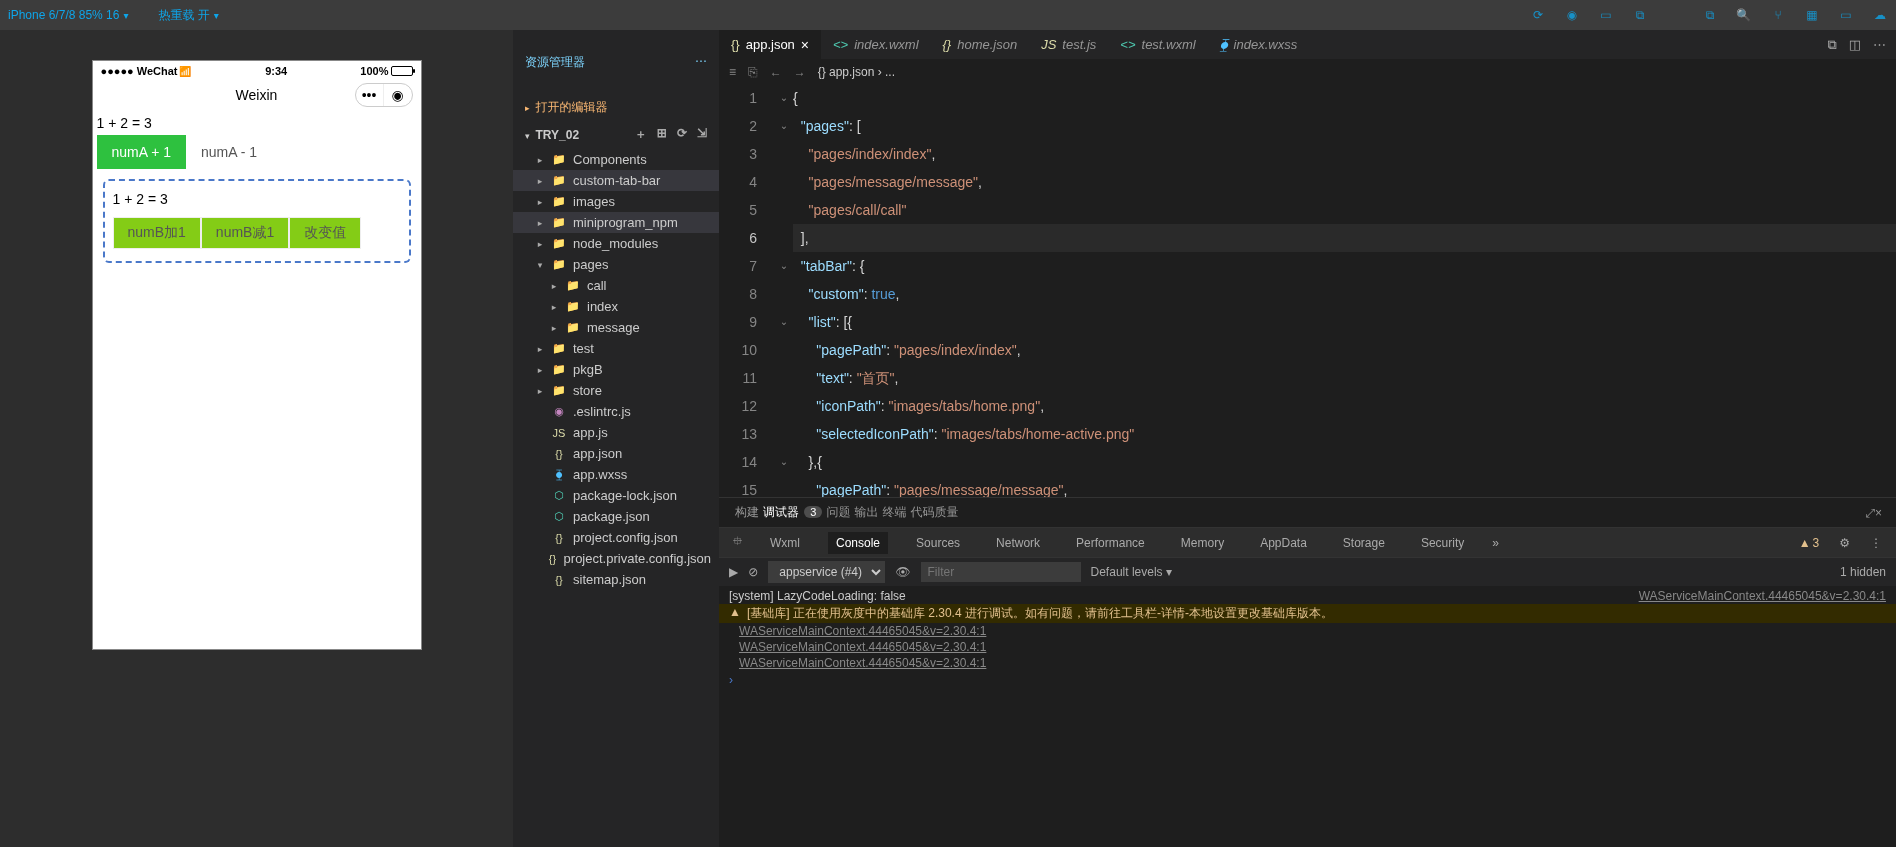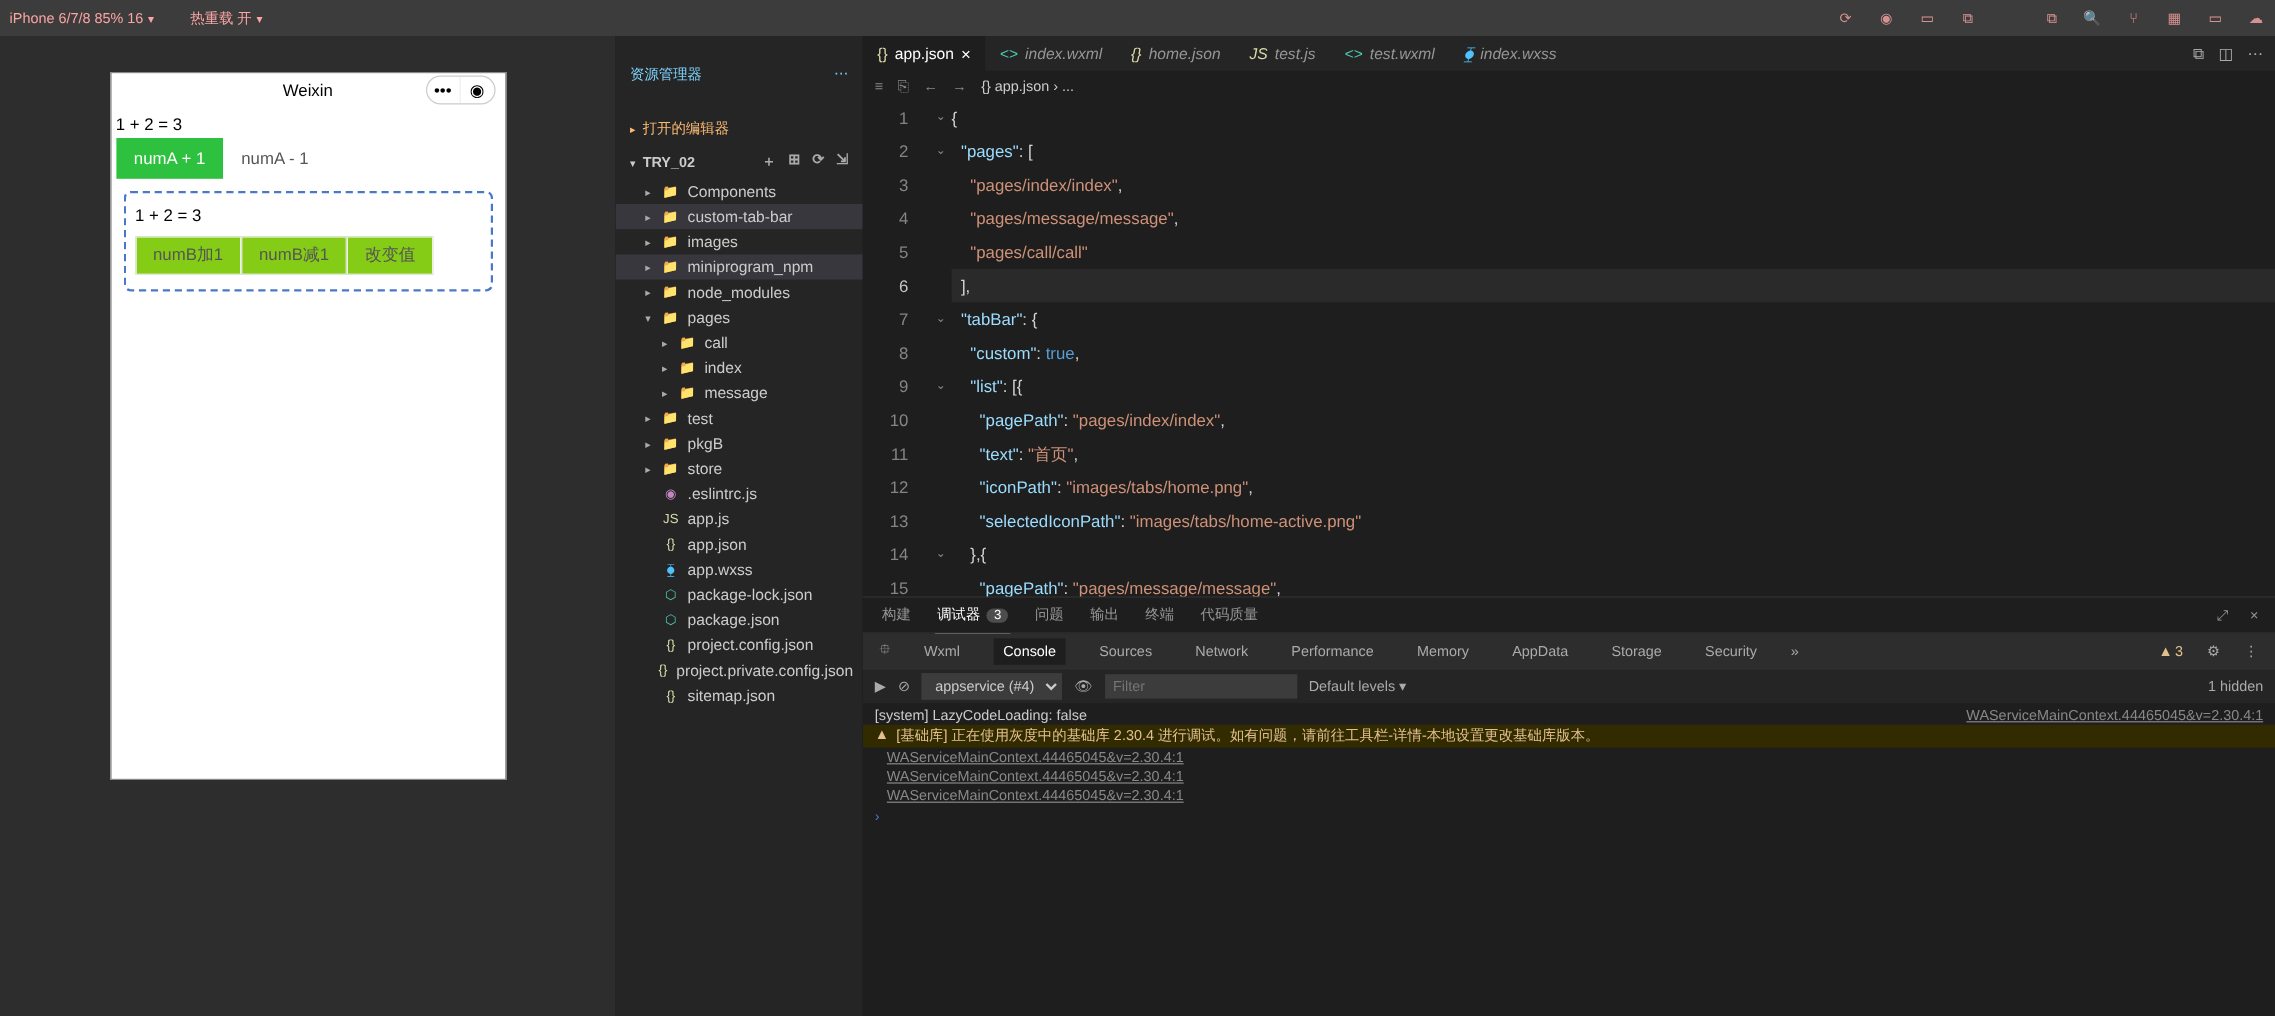--- a/index.html
+++ b/index.html
@@ -1,18 +1,18 @@
 <!DOCTYPE html>
 <html><head>
 <meta charset="utf-8">
 <style>
 * { margin: 0; padding: 0; box-sizing: border-box; font-family: "Segoe UI", -apple-system, sans-serif; }
 body { background: #1e1e1e; color: #ccc; font-size: 13px; overflow: hidden; width: 1896px; height: 847px; }
 
-.topbar { height: 30px; background: #3c3c3c; display: flex; align-items: center; padding: 0 8px; color: #fca5a5; font-size: 12px; }
+.topbar { height: 30px; background: #3c3c3c; display: flex; align-items: center; padding: 0 8px; color: #0ea5e9; font-size: 12px; }
 .topbar .left { display: flex; align-items: center; gap: 6px; }
 .topbar .dd::after { content: "▾"; margin-left: 4px; font-size: 10px; }
 .topbar .spacer { flex: 1; }
 .topbar .icons { display: flex; gap: 18px; align-items: center; }
 .topbar .icon { width: 16px; height: 16px; display: inline-flex; align-items: center; justify-content: center; opacity: .8; cursor: pointer; }
 
 .main { display: flex; height: calc(100% - 30px); }
 
 
 .simcol { width: 513px; background: #2d2d2d; display: flex; justify-content: center; align-items: flex-start; padding-top: 30px; }
@@ -83,21 +83,21 @@
 .codelines .line { height: 28px; white-space: pre; }
 .codelines .line.hl { background: #2a2a2a; }
 .tok-key { color: #9cdcfe; }
 .tok-str { color: #ce9178; }
 .tok-pun { color: #d4d4d4; }
 .tok-bool { color: #569cd6; }
 .tok-cn { color: #ce9178; }
 
 
 .panel { height: 350px; background: #1e1e1e; border-top: 1px solid #333; display: flex; flex-direction: column; }
-.ptabs { height: 30px; display: flex; align-items: center; gap: 18px; padding: 0 14px; font-size: 12px; color: #969696; border-bottom: 1px solid #333; }
+.ptabs { height: 30px; display: flex; align-items: center; padding: 0 14px; font-size: 12px; color: #969696; border-bottom: 1px solid #333; }
 .ptabs .pt { cursor: pointer; padding: 0 2px; }
 .ptabs .pt.active { color: #fff; border-bottom: 1px solid #fff; padding-bottom: 7px; margin-bottom: -8px; }
 .ptabs .badge { background: #4d4d4d; border-radius: 8px; padding: 0 6px; font-size: 11px; margin-left: 2px; }
 .ptabs .pspacer { flex: 1; }
 
 .dtabs { height: 30px; display: flex; align-items: center; gap: 20px; padding: 0 14px; font-size: 12px; background: #2d2d2d; color: #aaa; border-bottom: 1px solid #333; }
 .dtabs .dt { cursor: pointer; padding: 4px 8px; }
 .dtabs .dt.active { background: #1e1e1e; color: #fff; }
 .dtabs .dspacer { flex: 1; }
 .dtabs .warn { color: #e2c08d; display: flex; align-items: center; gap: 2px; }
@@ -136,20 +136,28 @@
     <span class="icon">▦</span>
     <span class="icon">▭</span>
     <span class="icon">☁</span>
   </div>
 </div>
 
 <div class="main">
 
   <div class="simcol">
     <div class="phone">
+      <div class="statusbar">
+        <span class="wifi">●●●●● WeChat</span>
+        <span>9:34</span>
+        <span class="battery">
+            <span>100%</span>
+            <span class="bat"><span class="fill"></span></span>
+          </span>
+      </div>
       <div class="navbar">
         <span>Weixin</span>
         <div class="capsule">
           <div>•••</div>
           <div>◉</div>
         </div>
       </div>
       <div class="content">
         <div class="eq1">1 + 2 = 3</div>
         <div class="tabbtns">

